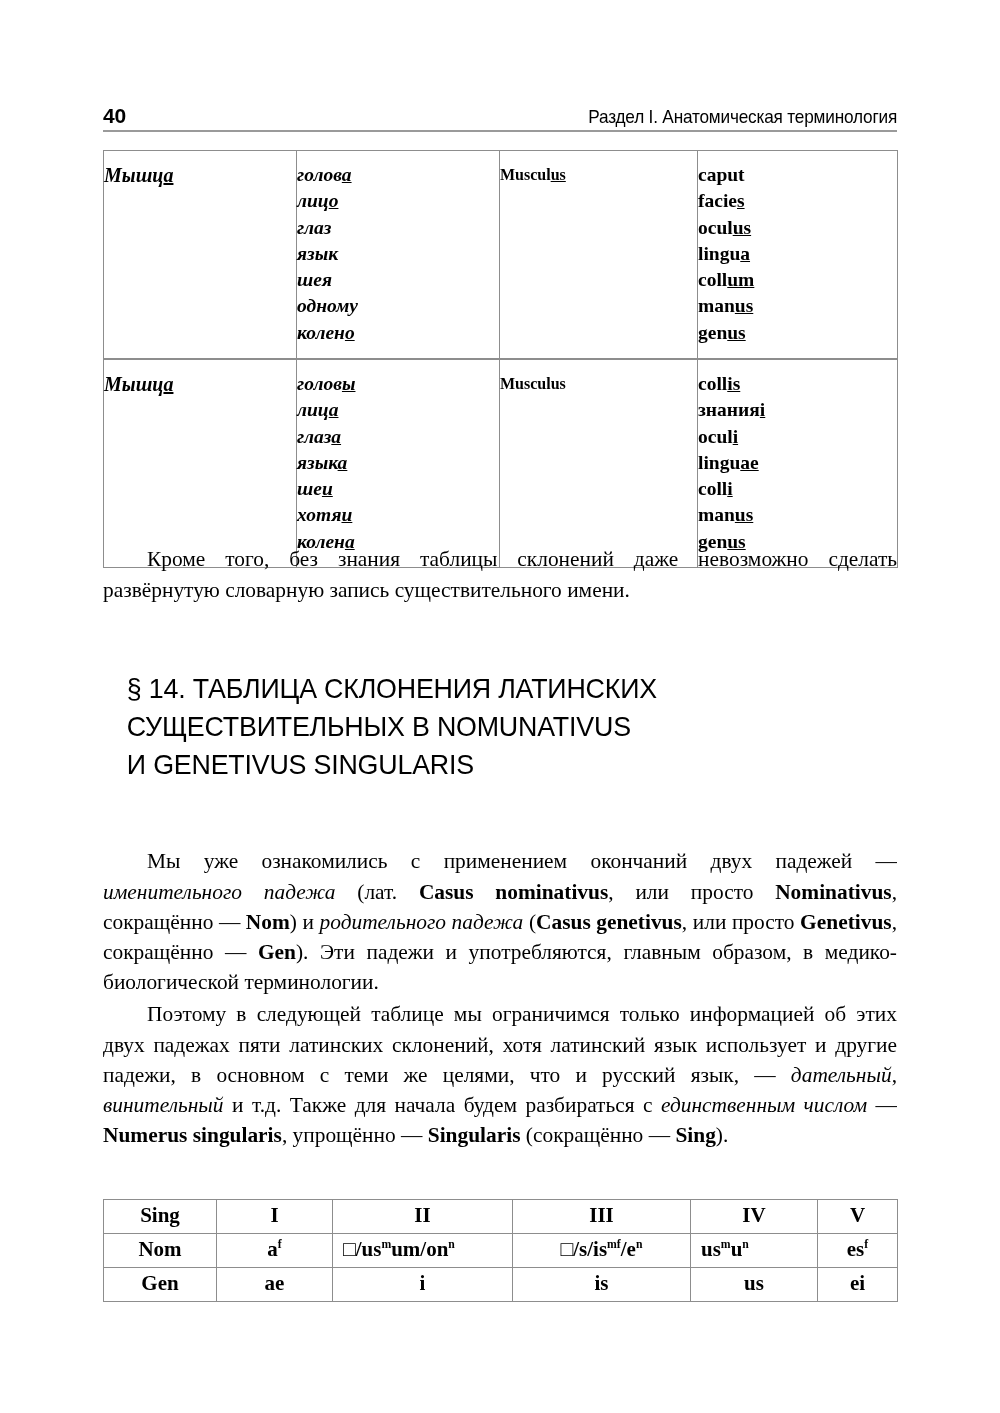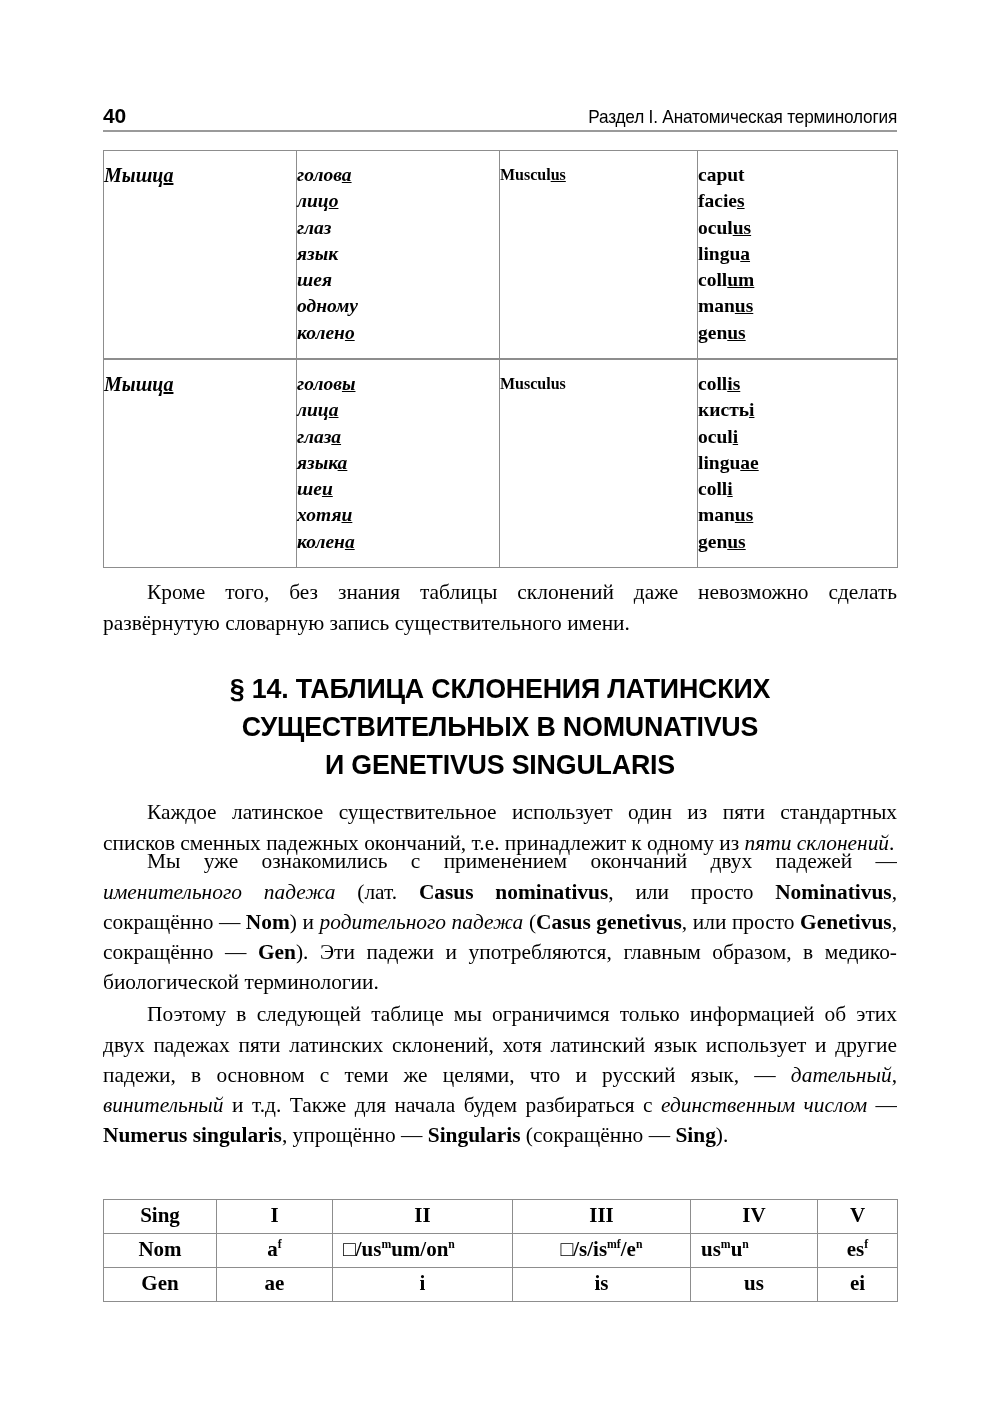--- a/index.html
+++ b/index.html
@@ -115,31 +115,31 @@
     font-family: "Liberation Serif", serif;
     font-size: 21.4px;
     line-height: 30.2px;
     text-align: justify;
     text-indent: 44px;
     hyphens: manual;
   }
   .para b { font-weight: bold; }
   .para i { font-style: italic; }
 
-  #para-intro { top: 556px; }
+  #para-intro { top: 523px; }
 
   
   .section-heading {
     position: absolute;
     left: 103px;
     top: 645px;
     width: 794px;
-    text-align: center;
+    text-align: left;
     font-family: "Liberation Sans", sans-serif;
-    font-weight: bold;
+    font-weight: normal;
     font-size: 28.5px;
     line-height: 38px;
     letter-spacing: -0.2px;
   }
   .section-heading span { display: block; transform: scaleX(0.94); }
 
   #para-1 { top: 776px; }
   #para-2 { top: 825px; }
   #para-3 { top: 978px; }
 
@@ -251,43 +251,40 @@
             </div>
       </td>
       <td>
         <div class="cell-inner c-la-head">
           <span>Musculus</span><u></u>
         </div>
       </td>
       <td>
         <div class="cell-inner c-la-list" id="gen-la-list">
               <div><span>coll</span><u>is</u></div>
-              <div><span>кисть</span><u>i</u></div>
+              <div><span>знания</span><u>i</u></div>
               <div><span>ocul</span><u>i</u></div>
               <div><span>lingu</span><u>ae</u></div>
               <div><span>coll</span><u>i</u></div>
               <div><span>man</span><u>us</u></div>
               <div><span>gen</span><u>us</u></div>
             </div>
       </td>
     </tr>
   </tbody>
     </table>
 
   <p class="para" id="para-intro">Кроме того, без знания таблицы склонений даже невозможно сделать развёрнутую словарную запись существительного имени.</p>
 
   <h2 class="section-heading">
     <span>§ 14. ТАБЛИЦА СКЛОНЕНИЯ ЛАТИНСКИХ</span>
     <span>СУЩЕСТВИТЕЛЬНЫХ В NOMUNATIVUS</span>
     <span>И GENETIVUS SINGULARIS</span>
   </h2>
 
-  <p class="para" id="para-1">
-    <span>Каждое латинское существительное использует один из пяти стандартных списков сменных падежных окончаний, т.е. принадлежит к одному из </span><i>пяти склонений</i><span>.</span>
-  </p>
 
   <p class="para" id="para-2">
     <span>Мы уже ознакомились с применением окончаний двух падежей — </span><i>именительного падежа</i><span> (лат. </span><b>Casus nominativus</b><span>, или просто </span><b>Nominativus</b><span>, сокращённо — </span><b>Nom</b><span>) и </span><i>родительного падежа</i><span> (</span><b>Casus genetivus</b><span>, или просто </span><b>Genetivus</b><span>, сокращённо — </span><b>Gen</b><span>). Эти падежи и употребляются, главным образом, в медико-биологической терминологии.</span>
   </p>
 
   <p class="para" id="para-3">
     <span>Поэтому в следующей таблице мы ограничимся только информацией об этих двух падежах пяти латинских склонений, хотя латинский язык использует и другие падежи, в основном с теми же целями, что и русский язык, — </span><i>дательный</i><span>, </span><i>винительный</i><span> и т.д. Также для начала будем разбираться с </span><i>единственным числом</i><span> — </span><b>Numerus singularis</b><span>, упрощённо — </span><b>Singularis</b><span> (сокращённо — </span><b>Sing</b><span>).</span>
   </p>
 
   <table class="dtable">

